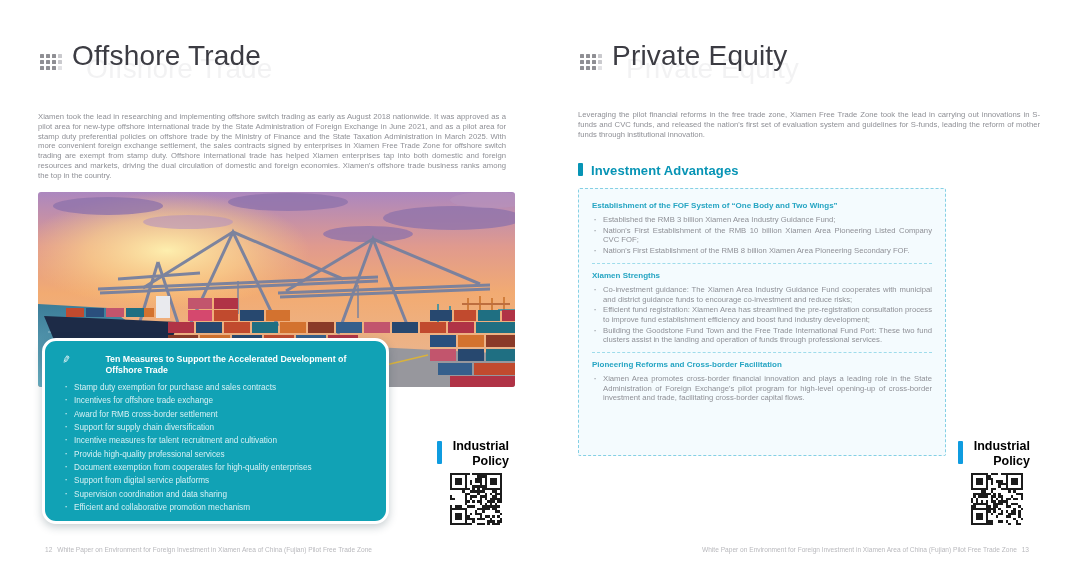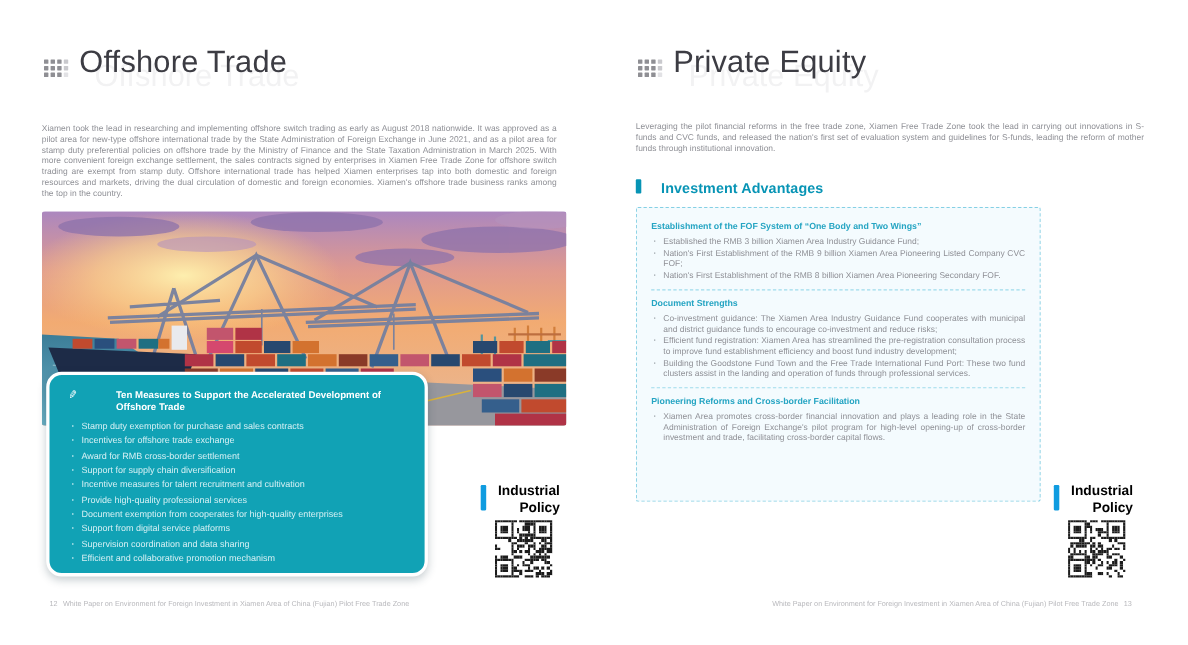--- a/index.html
+++ b/index.html
@@ -43,21 +43,21 @@
   .policy { position:absolute; width:86px; z-index:6; }
   .page.left  .policy { left:437px; top:439px; }
   .page.right .policy { left:418px; top:439px; }
   .policy .head { display:flex; gap:5px; }
   .policy .bar { flex:0 0 auto; width:5px; height:23px; background:#0f9ce0; border-radius:1px; margin-top:2px; }
   .policy .label { font-size:12.5px; line-height:14.5px; font-weight:700; color:#000000; width:62px;text-align:right; }
   .qr { margin:5px 0 0 13px; width:52px; height:52px; display:grid; grid-template-columns:repeat(21,1fr); grid-auto-rows:1fr; background:#ffffff; }
   .qr i { background:#ffffff; } .qr i.d { background:#1c1c1c; }
 
   
-  .adv-head { position:absolute; left:38px; top:163px; display:flex; gap:18px; align-items:flex-start; }
+  .adv-head { position:absolute; left:38px; top:163px; display:flex; gap:8px; align-items:flex-start; }
   .adv-head .bar2 { width:5px; height:13px; background:#0794b5; border-radius:1px; }
   .adv-head h2 { font-size:13px; font-weight:700; color:#0794b5; letter-spacing:0.1px; }
   .adv-box { position:absolute; left:38px; top:188px; width:368px; height:268px; background:#f4fbfe;
              border:1px dashed #85d0e4; border-radius:2px; padding:10px 13px 8px 13px; }
   .adv-group h3 { font-size:8px; font-weight:700; color:#26a5c3; margin:2px 0 5px 0; }
   .adv-group ul { list-style:none; }
   .adv-group li { position:relative; padding-left:11px; font-size:7.7px; line-height:9.7px; color:#8f9096; text-align:justify; margin-bottom:1px; }
   .adv-group li::before { content:"·"; position:absolute; left:2px; color:#9aa0a6; font-weight:700; }
   .adv-div { border:none; border-top:1px dashed #9edcEB; border-top-color:#9edceb; margin:7px 0 7px 0; }
 
@@ -715,27 +715,27 @@
     <div class="adv-head">
       <span class="bar2"></span>
       <h2>Investment Advantages</h2>
     </div>
 
     <div class="adv-box">
       <div class="adv-group">
         <h3>Establishment of the FOF System of “One Body and Two Wings”</h3>
         <ul>
           <li>Established the RMB 3 billion Xiamen Area Industry Guidance Fund;</li>
-          <li>Nation's First Establishment of the RMB 9 billion Xiamen Area Pioneering Listed Company CVC FOF;</li>
+          <li>Nation's First Establishment of the RMB 10 billion Xiamen Area Pioneering Listed Company CVC FOF;</li>
           <li>Nation's First Establishment of the RMB 8 billion Xiamen Area Pioneering Secondary FOF.</li>
         </ul>
       </div>
       <hr class="adv-div">
       <div class="adv-group">
-        <h3>Document Strengths</h3>
+        <h3>Xiamen Strengths</h3>
         <ul>
           <li>Co-investment guidance: The Xiamen Area Industry Guidance Fund cooperates with municipal and district guidance funds to encourage co-investment and reduce risks;</li>
           <li>Efficient fund registration: Xiamen Area has streamlined the pre-registration consultation process to improve fund establishment efficiency and boost fund industry development;</li>
           <li>Building the Goodstone Fund Town and the Free Trade International Fund Port: These two fund clusters assist in the landing and operation of funds through professional services.</li>
         </ul>
       </div>
       <hr class="adv-div">
       <div class="adv-group">
         <h3>Pioneering Reforms and Cross-border Facilitation</h3>
         <ul>

